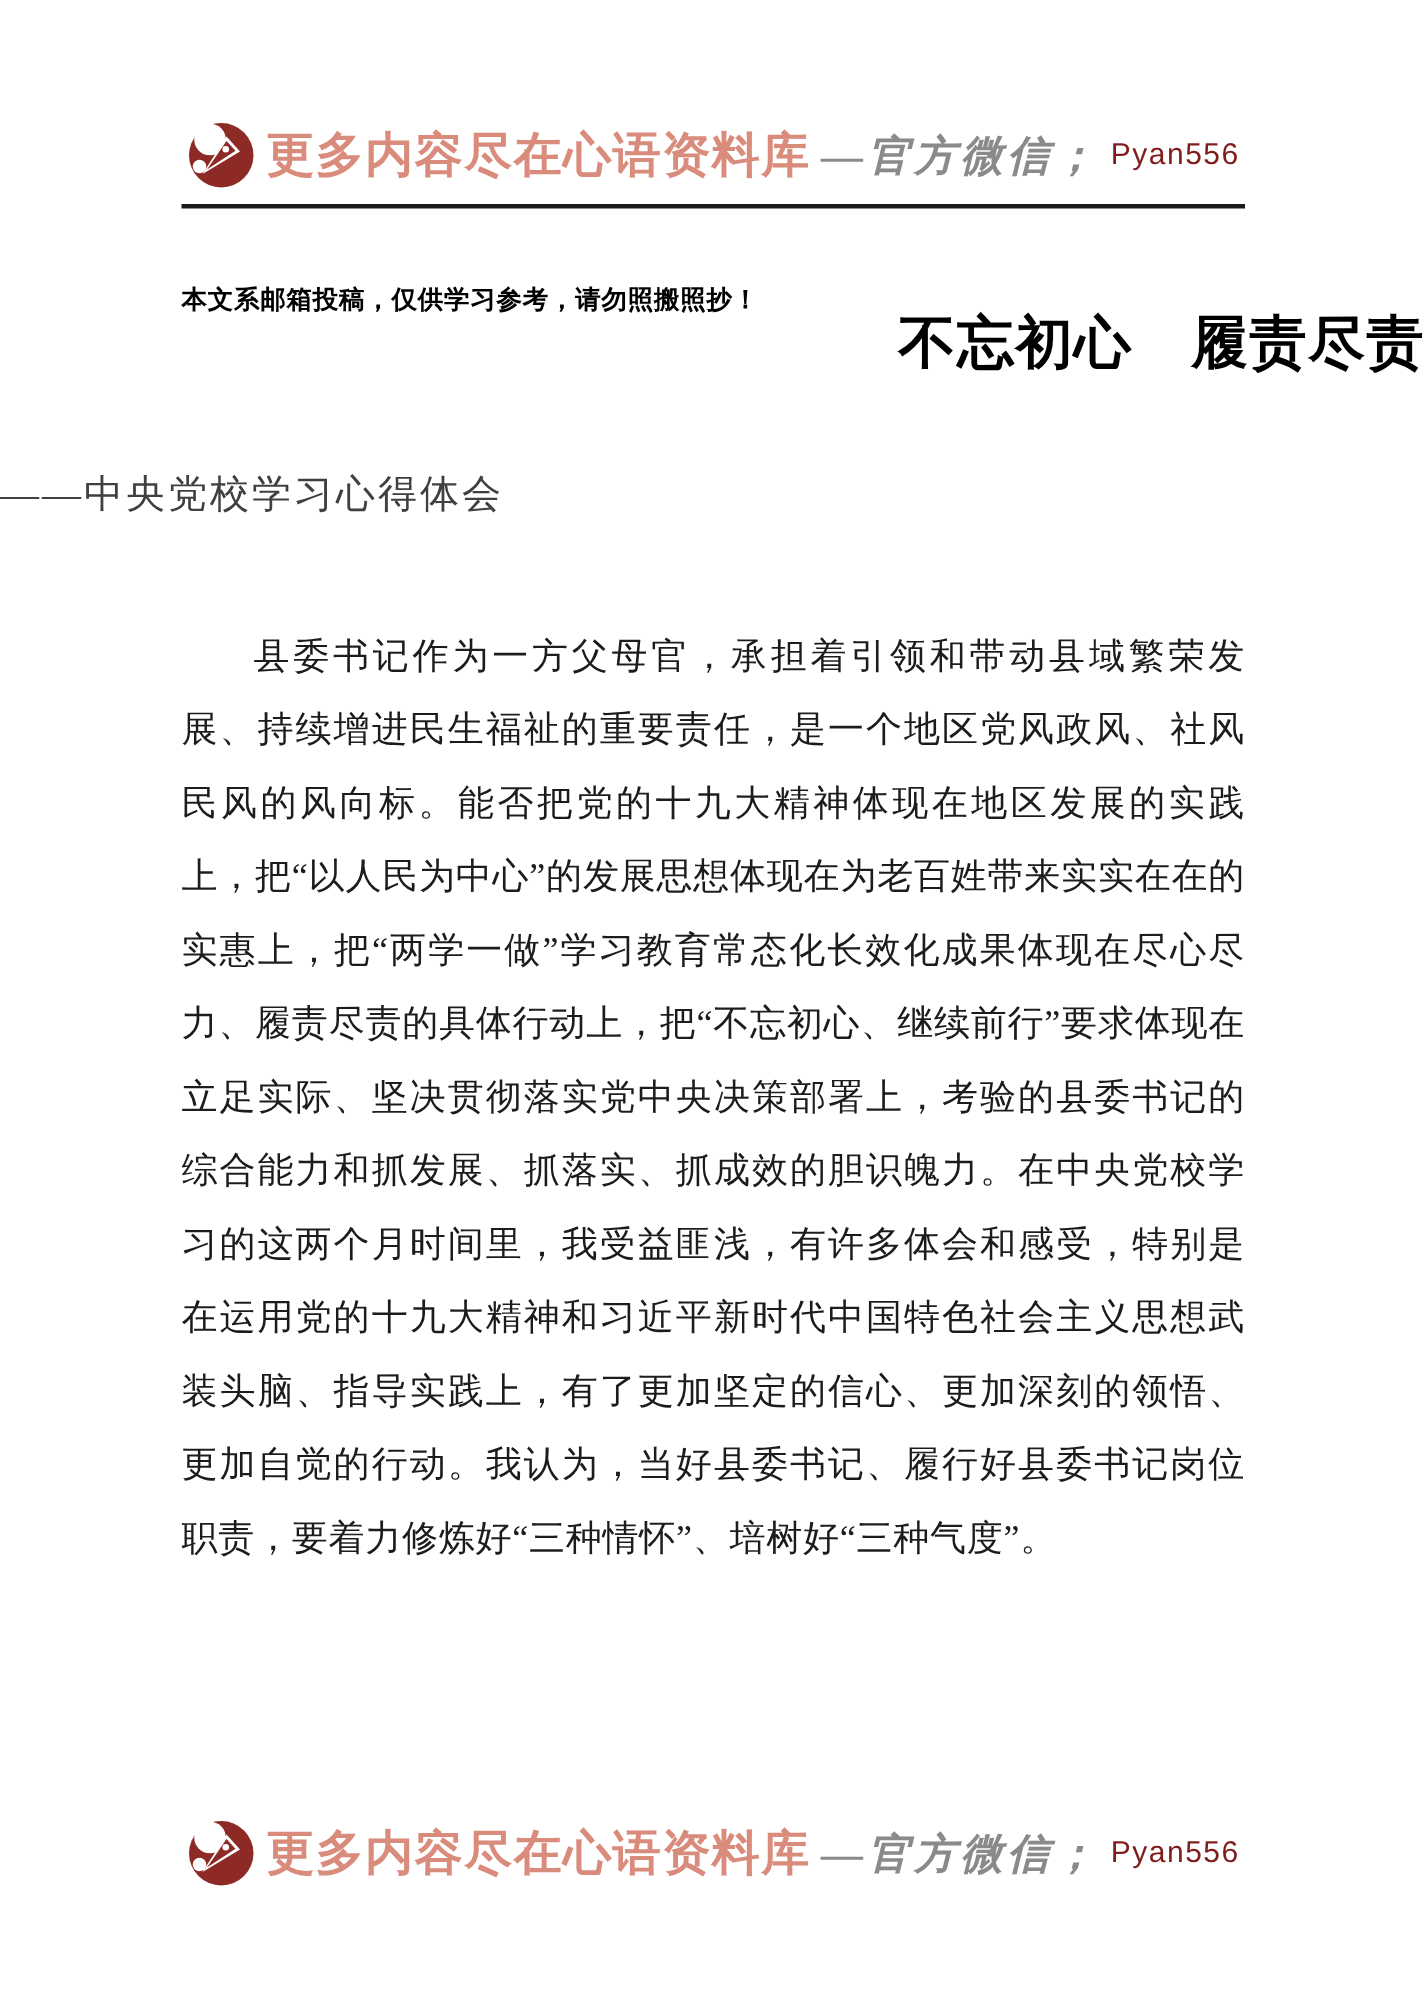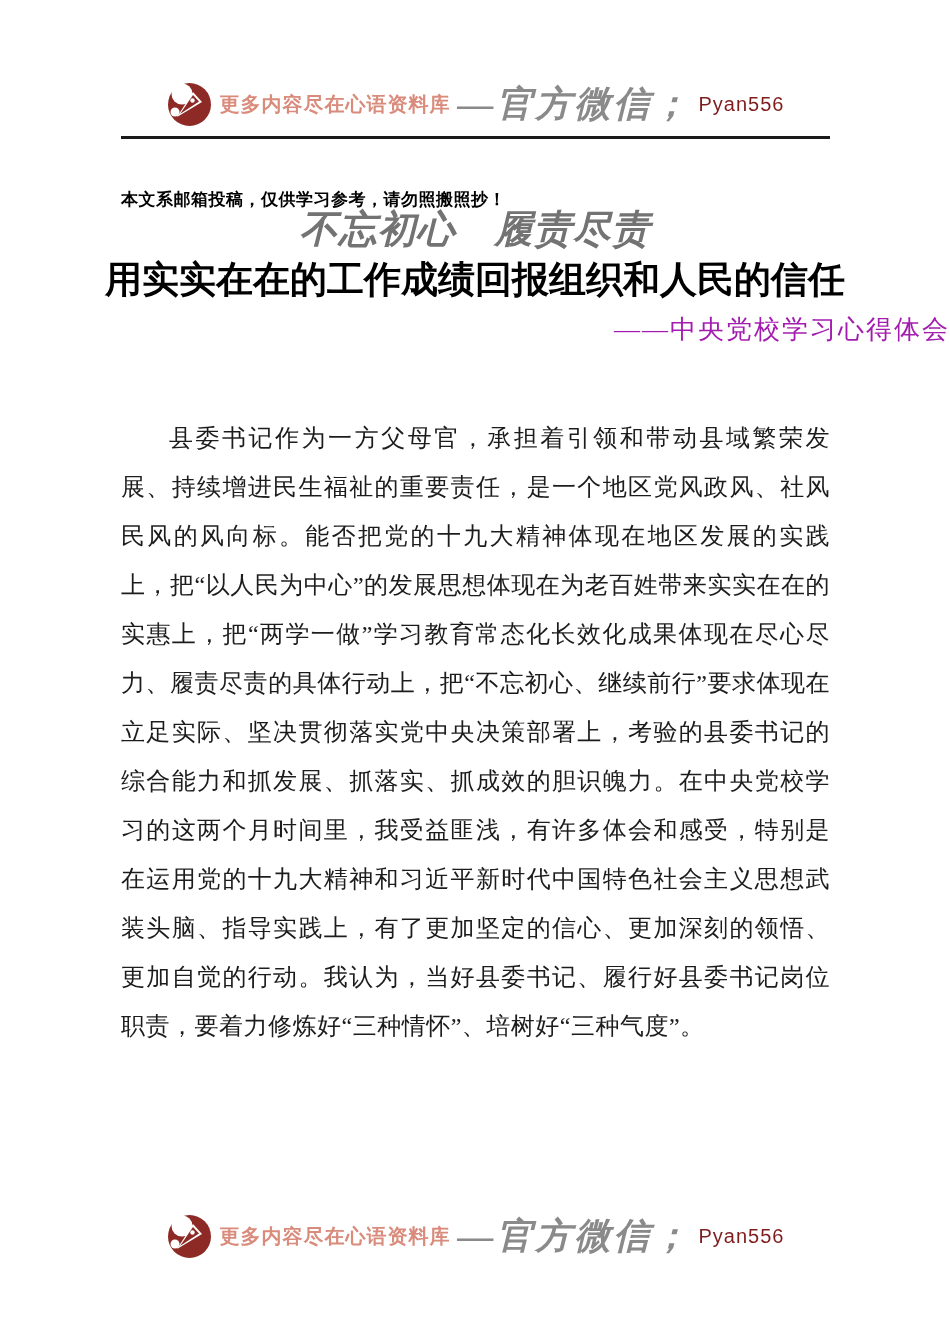--- a/index.html
+++ b/index.html
@@ -22,27 +22,27 @@
     justify-content: center;
     align-items: center;
     gap: 7px;
     white-space: nowrap;
   }
   .brand-line.at-top { top: 80px; }
   .brand-line.at-bottom { top: 1212px; }
   .logo-wrap { width: 47px; height: 47px; flex: 0 0 auto; }
   .brand-text {
     color: #d98b7c;
-    font-size: 20px;
+    font-size: 32px;
     font-weight: bold;
     letter-spacing: 1px;
   }
   .wechat-label {
     color: #8a8a8a;
-    font-size: 36px;
+    font-size: 28px;
     font-style: italic;
     font-weight: bold;
     letter-spacing: 3px;
   }
   .wechat-id {
     color: #7f1d1d;
     font-size: 20px;
     font-family: "Liberation Sans", "DejaVu Sans", sans-serif;
     letter-spacing: 1px;
   }
@@ -66,47 +66,45 @@
     font-weight: bold;
     color: #000;
     letter-spacing: 0.5px;
   }
 
   
   .title-1 {
     position: absolute;
     top: 205px;
     left: 0; right: 0;
-    text-align: center;
+    text-align: right;
     font-size: 38px;
     font-weight: bold;
-    color: #737373;
+    color: #000000;
     line-height: 48px;
     letter-spacing: 1px;
-    font-style: italic;
   }
   .title-2 {
     position: absolute;
     top: 256px;
     left: 0; right: 0;
     text-align: center;
     font-size: 37px;
     font-weight: bold;
     color: #000;
     line-height: 48px;
   }
   .subtitle {
     position: absolute;
     top: 312px;
     left: 0; right: 0;
-    text-align: right;
+    text-align: left;
     font-size: 26px;
-    color: #a21caf;
+    color: #404040;
     letter-spacing: 2px;
-    margin-left: 34px;
   }
 
   
   .para-main {
     position: absolute;
     top: 414px;
     left: 121px;
     width: 709px;
     font-size: 24px;
     line-height: 49px;
@@ -148,21 +146,20 @@
     <span class="brand-text">更多内容尽在心语资料库</span>
     <span class="wechat-label">—官方微信；</span>
     <span class="wechat-id">Pyan556</span>
   </div>
 
   <div class="header-rule"></div>
 
   <div class="notice">本文系邮箱投稿，仅供学习参考，请勿照搬照抄！</div>
 
   <div class="title-1">不忘初心　履责尽责</div>
-  <div class="title-2">用实实在在的工作成绩回报组织和人民的信任</div>
   <div class="subtitle">——中央党校学习心得体会</div>
 
   <p class="para-main">县委书记作为一方父母官，承担着引领和带动县域繁荣发展、持续增进民生福祉的重要责任，是一个地区党风政风、社风民风的风向标。能否把党的十九大精神体现在地区发展的实践上，把“以人民为中心”的发展思想体现在为老百姓带来实实在在的实惠上，把“两学一做”学习教育常态化长效化成果体现在尽心尽力、履责尽责的具体行动上，把“不忘初心、继续前行”要求体现在立足实际、坚决贯彻落实党中央决策部署上，考验的县委书记的综合能力和抓发展、抓落实、抓成效的胆识魄力。在中央党校学习的这两个月时间里，我受益匪浅，有许多体会和感受，特别是在运用党的十九大精神和习近平新时代中国特色社会主义思想武装头脑、指导实践上，有了更加坚定的信心、更加深刻的领悟、更加自觉的行动。我认为，当好县委书记、履行好县委书记岗位职责，要着力修炼好“三种情怀”、培树好“三种气度”。</p>
 
   <div class="brand-line at-bottom">
     <span class="logo-wrap">
       <svg width="47" height="47" viewBox="0 0 47 47">
         <circle cx="23.5" cy="23.5" r="21.5" fill="#8d2a26"></circle>
         <circle cx="16" cy="13" r="10.5" fill="#ffffff"></circle>
         <circle cx="9" cy="31" r="4.5" fill="#ffffff"></circle>

